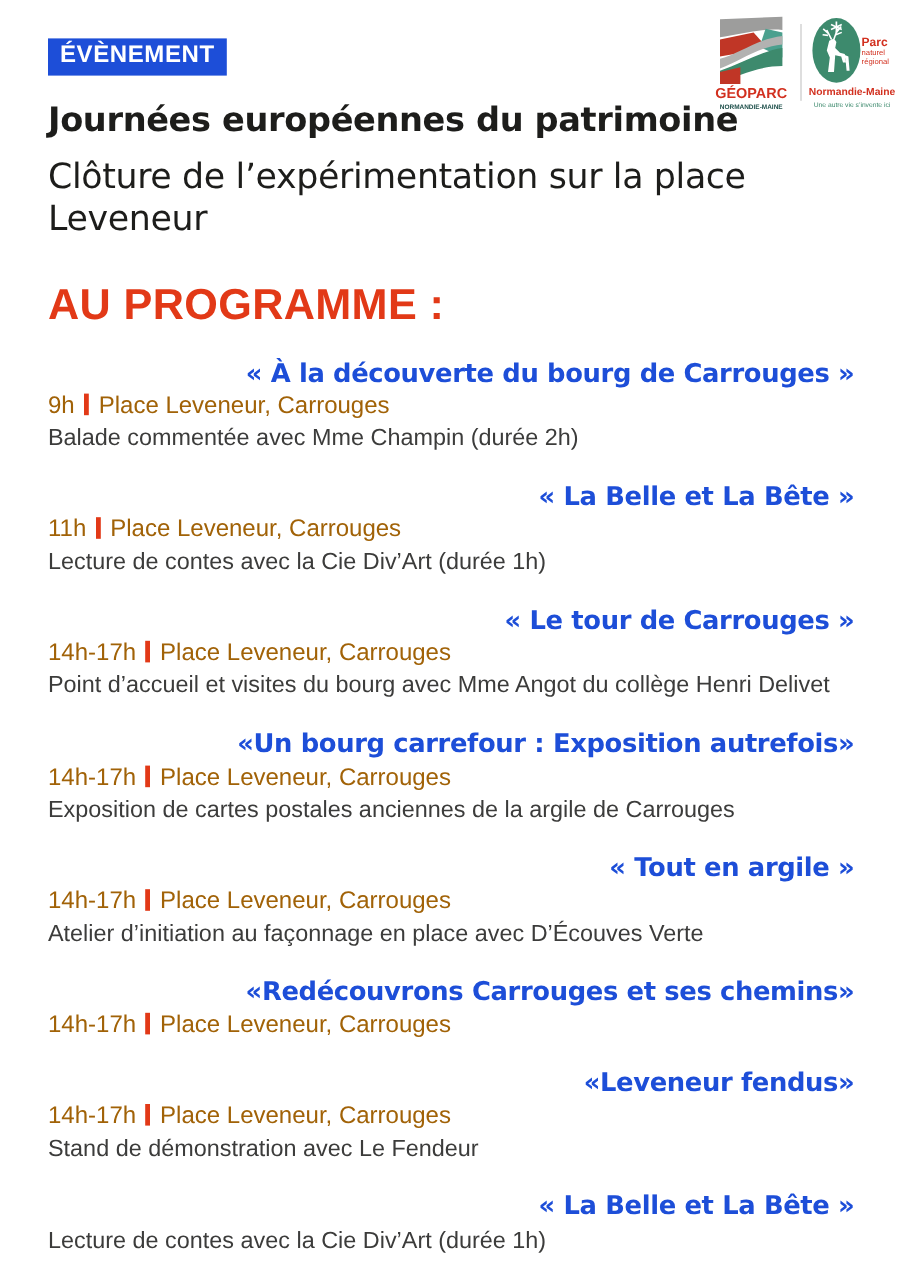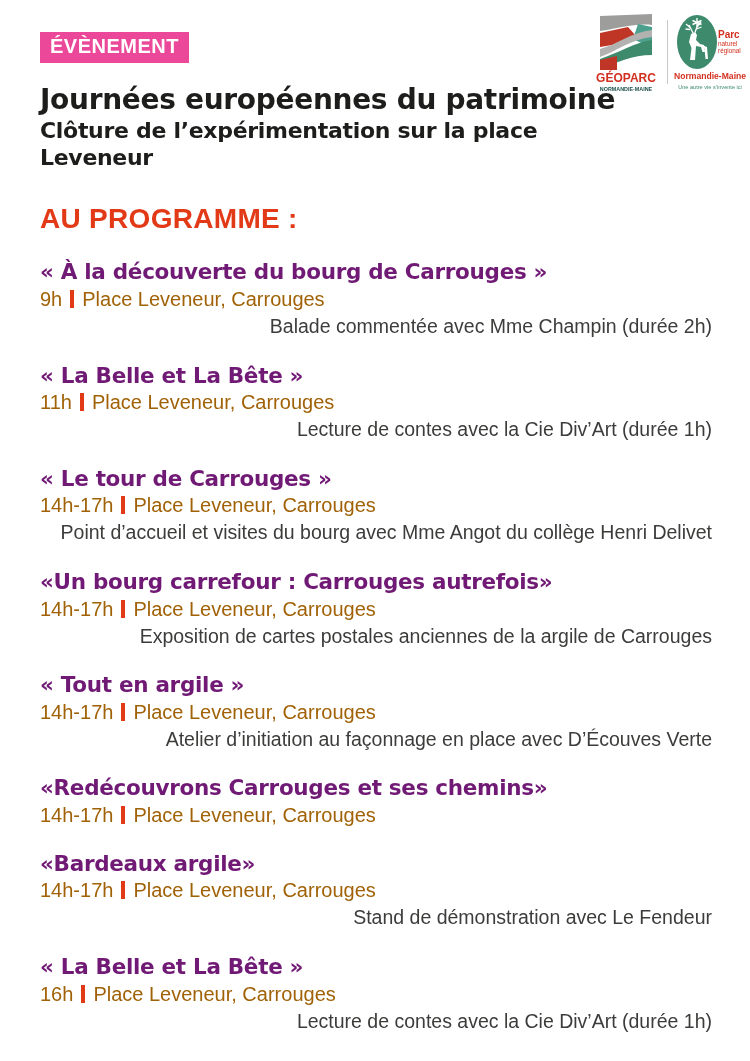--- a/index.html
+++ b/index.html
@@ -7,21 +7,21 @@
     width: 750px; height: 1061px;
     font-family: "DejaVu Sans", sans-serif;
     color: #1d1d1b;
     overflow: hidden;
   }
   .container { position: relative; padding: 26px 38px 0 40px; box-sizing: border-box; width: 750px; }
 
   
   .badge {
     display: inline-block;
-    background: #ec4899;
+    background: #1d4ed8;
     color: #ffffff;
     font-family: "Liberation Sans", sans-serif;
     font-weight: bold;
     font-size: 20px;
     letter-spacing: 0.5px;
     padding: 3px 10px 5px 10px;
     margin-top: 6px;
   }
 
   
@@ -36,47 +36,48 @@
   
   .page-title {
     font-size: 28px;
     font-weight: bold;
     color: #1d1d1b;
     margin-top: 22px;
     line-height: 1.1;
     letter-spacing: -0.3px;
   }
   .page-subtitle {
-    font-size: 22px;
-    font-weight: bold;
+    font-size: 29px;
+    font-weight: normal;
     color: #1d1d1b;
     line-height: 1.22;
-    margin-top: 2px;
+    margin-top: 14px;
     white-space: pre-line;
     letter-spacing: -0.3px;
   }
 
   .section-heading {
     color: #e23917;
     font-family: "Liberation Sans", sans-serif;
     font-weight: bold;
-    font-size: 28px;
+    font-size: 36px;
     letter-spacing: 0.3px;
     margin-top: 32px;
   }
 
   
   .program-list { margin-top: 2px; }
   .program-item { margin-top: 25px; }
   .item-title {
     font-size: 21.5px;
     font-weight: bold;
-    color: #701a75;
+    color: #1d4ed8;
     letter-spacing: -0.3px;
     line-height: 1.15;
+    text-align: right;
   }
   .item-meta {
     font-family: "Liberation Sans", sans-serif;
     font-size: 20px;
     font-weight: normal;
     color: #a16207;
     margin-top: 3px;
     line-height: 1.15;
   }
   .pipe {
@@ -86,21 +87,20 @@
     margin: 0 8px;
     vertical-align: -2px;
   }
   .item-desc {
     font-family: "Liberation Sans", sans-serif;
     font-size: 19.5px;
     font-weight: normal;
     color: #3c3c3b;
     margin-top: 4px;
     line-height: 1.2;
-    text-align: right;
   }
 </style>
 </head>
 <body>
 
 <div class="container">
 
   <div class="logos">
     <svg width="70" height="84" viewBox="0 0 70 84">
       <g transform="translate(9,2)">
@@ -169,21 +169,21 @@
 
     <div class="program-item">
       <div class="item-title">« Le tour de Carrouges »</div>
       <div class="item-meta">
         <span>14h-17h</span><span class="pipe"></span><span>Place Leveneur, Carrouges</span>
       </div>
       <div class="item-desc">Point d’accueil et visites du bourg avec Mme Angot du collège Henri Delivet</div>
     </div>
 
     <div class="program-item">
-      <div class="item-title">«Un bourg carrefour : Carrouges autrefois»</div>
+      <div class="item-title">«Un bourg carrefour : Exposition autrefois»</div>
       <div class="item-meta">
         <span>14h-17h</span><span class="pipe"></span><span>Place Leveneur, Carrouges</span>
       </div>
       <div class="item-desc">Exposition de cartes postales anciennes de la argile de Carrouges</div>
     </div>
 
     <div class="program-item">
       <div class="item-title">« Tout en argile »</div>
       <div class="item-meta">
         <span>14h-17h</span><span class="pipe"></span><span>Place Leveneur, Carrouges</span>
@@ -192,29 +192,26 @@
     </div>
 
     <div class="program-item">
       <div class="item-title">«Redécouvrons Carrouges et ses chemins»</div>
       <div class="item-meta">
         <span>14h-17h</span><span class="pipe"></span><span>Place Leveneur, Carrouges</span>
       </div>
     </div>
 
     <div class="program-item">
-      <div class="item-title">«Bardeaux argile»</div>
+      <div class="item-title">«Leveneur fendus»</div>
       <div class="item-meta">
         <span>14h-17h</span><span class="pipe"></span><span>Place Leveneur, Carrouges</span>
       </div>
       <div class="item-desc">Stand de démonstration avec Le Fendeur</div>
     </div>
 
     <div class="program-item">
       <div class="item-title">« La Belle et La Bête »</div>
-      <div class="item-meta">
-        <span>16h</span><span class="pipe"></span><span>Place Leveneur, Carrouges</span>
-      </div>
       <div class="item-desc">Lecture de contes avec la Cie Div’Art (durée 1h)</div>
     </div>
   </div>
 
 </div>
 
 </body></html>

